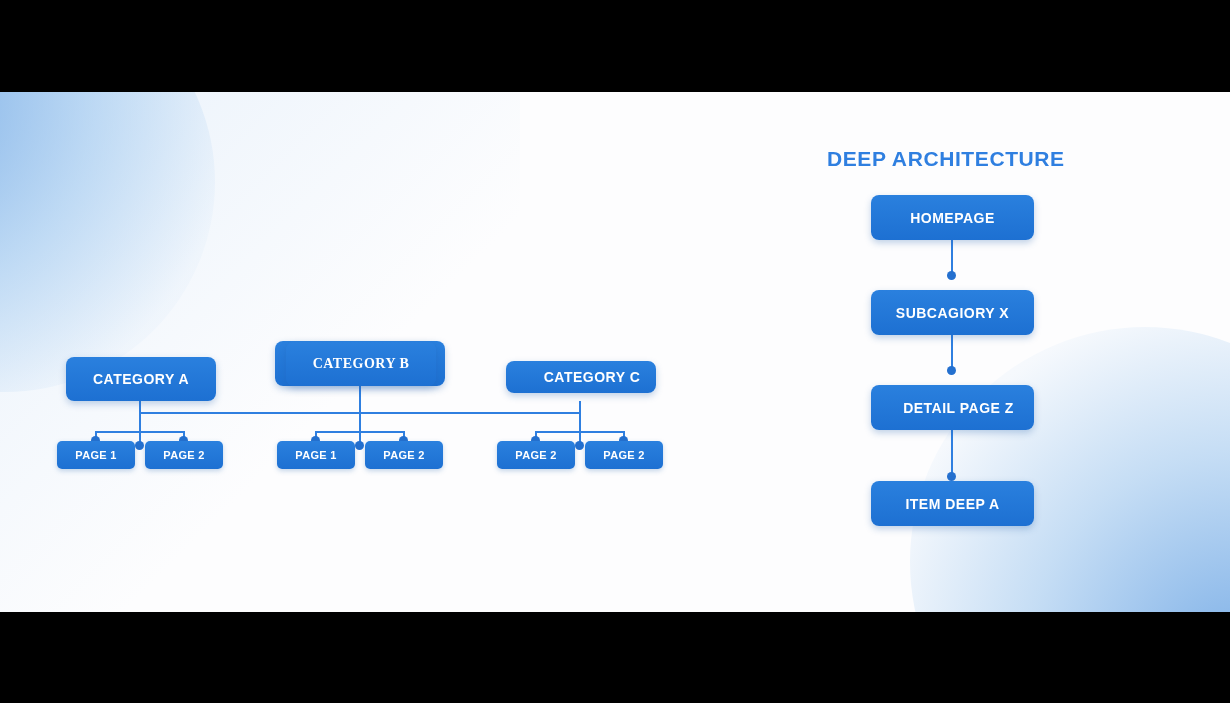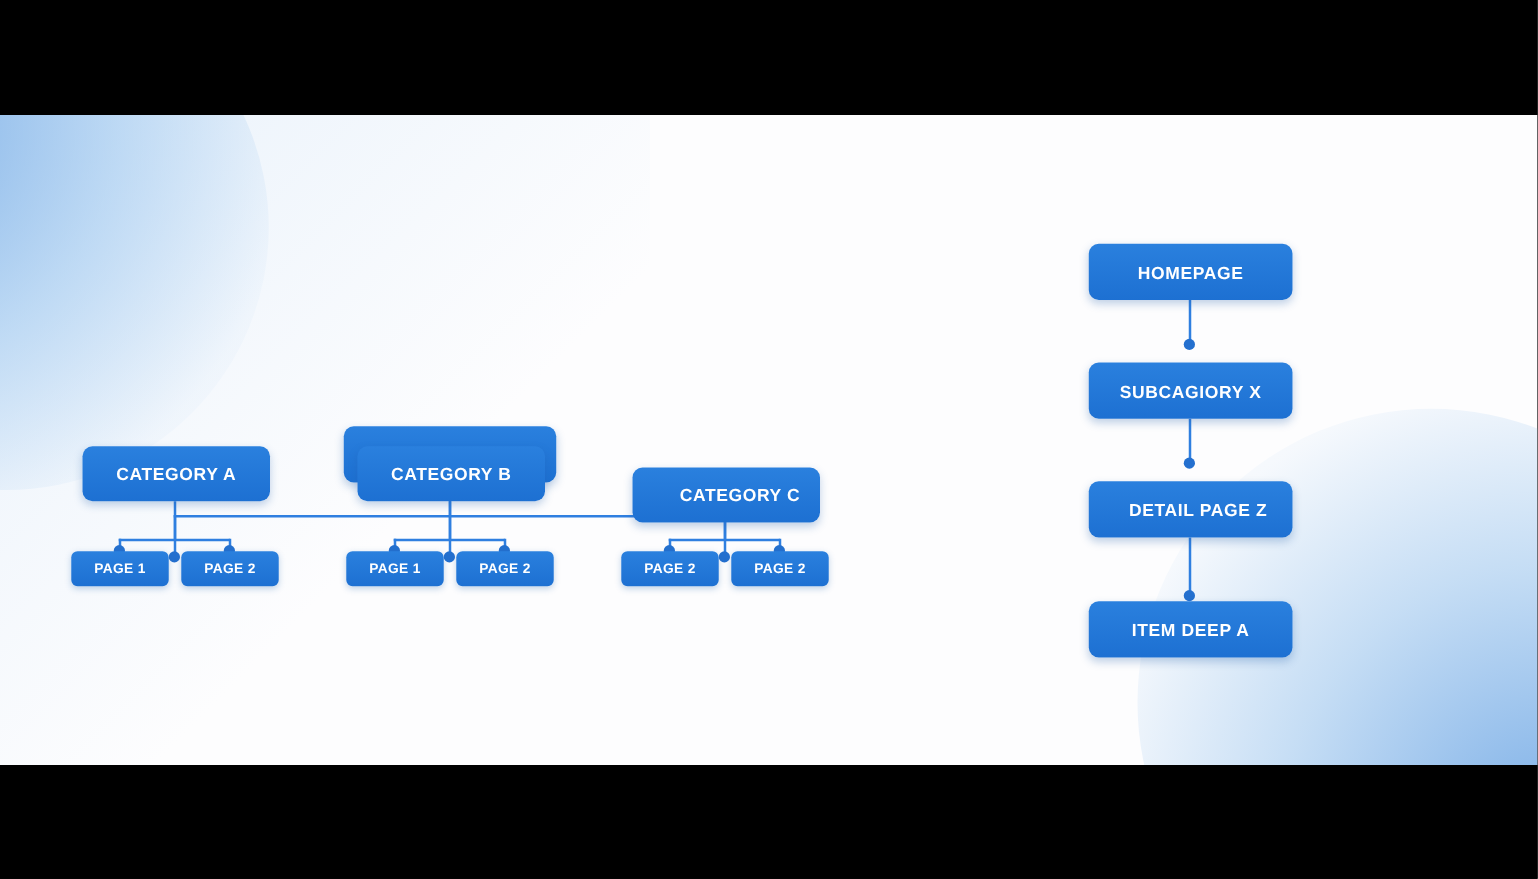--- a/index.html
+++ b/index.html
@@ -162,22 +162,22 @@
     <div class="conn-v" style="left:139px; top:320px; height:37px;"></div>
     <div class="conn-dot" style="left:135px; top:349px;"></div>
 
     <div class="conn-v" style="left:359px; top:320px; height:37px;"></div>
     <div class="conn-dot" style="left:355px; top:349px;"></div>
 
     <div class="conn-v" style="left:579px; top:320px; height:37px;"></div>
     <div class="conn-dot" style="left:575px; top:349px;"></div>
 
     <div class="node node-lg" style="left:66px; top:265px; width:150px; height:44px;">CATEGORY A</div>
-    <div class="node node-lg" style="left:286px; top:265px; width:150px; height:44px;">CATEGORY B</div>
-    <div class="node node-lg" style="left:506px; top:282px; width:150px; height:44px;padding-left:22px;">CATEGORY C</div>
+    <div class="node node-lg" style="left:286px; top:250px; width:150px; height:44px;font-family:Liberation Serif, serif;">CATEGORY B</div>
+    <div class="node node-lg" style="left:506px; top:269px; width:150px; height:32px;padding-left:22px;">CATEGORY C</div>
 
     <div class="conn-v" style="left:139px; top:309px; height:31px;"></div>
     <div class="conn-h" style="left:95px; top:339px; width:89px;"></div>
     <div class="conn-v" style="left:95px; top:339px; height:10px;"></div>
     <div class="conn-dot" style="left:91px; top:344px;"></div>
     <div class="conn-v" style="left:183px; top:339px; height:10px;"></div>
     <div class="conn-dot" style="left:179px; top:344px;"></div>
 
     <div class="node node-sm" style="left:57px; top:349px; width:78px; height:28px;">PAGE 1</div>
     <div class="node node-sm" style="left:145px; top:349px; width:78px; height:28px;">PAGE 2</div>
@@ -195,20 +195,21 @@
     <div class="conn-v" style="left:579px; top:309px; height:31px;"></div>
     <div class="conn-h" style="left:535px; top:339px; width:89px;"></div>
     <div class="conn-v" style="left:535px; top:339px; height:10px;"></div>
     <div class="conn-dot" style="left:531px; top:344px;"></div>
     <div class="conn-v" style="left:623px; top:339px; height:10px;"></div>
     <div class="conn-dot" style="left:619px; top:344px;"></div>
 
     <div class="node node-sm" style="left:497px; top:349px; width:78px; height:28px;">PAGE 2</div>
     <div class="node node-sm" style="left:585px; top:349px; width:78px; height:28px;">PAGE 2</div>
 
+    <div id="title-deep" class="column-title">DEEP ARCHITECTURE</div>
 
     <div class="node node-lg" style="left:871px; top:103px; width:163px; height:45px;">HOMEPAGE</div>
 
     <div class="conn-v" style="left:951px; top:148px; height:39px;"></div>
     <div class="conn-dot" style="left:947px; top:179px;"></div>
 
     <div class="node node-lg" style="left:871px; top:198px; width:163px; height:45px;">SUBCAGIORY X</div>
 
     <div class="conn-v" style="left:951px; top:243px; height:39px;"></div>
     <div class="conn-dot" style="left:947px; top:274px;"></div>

